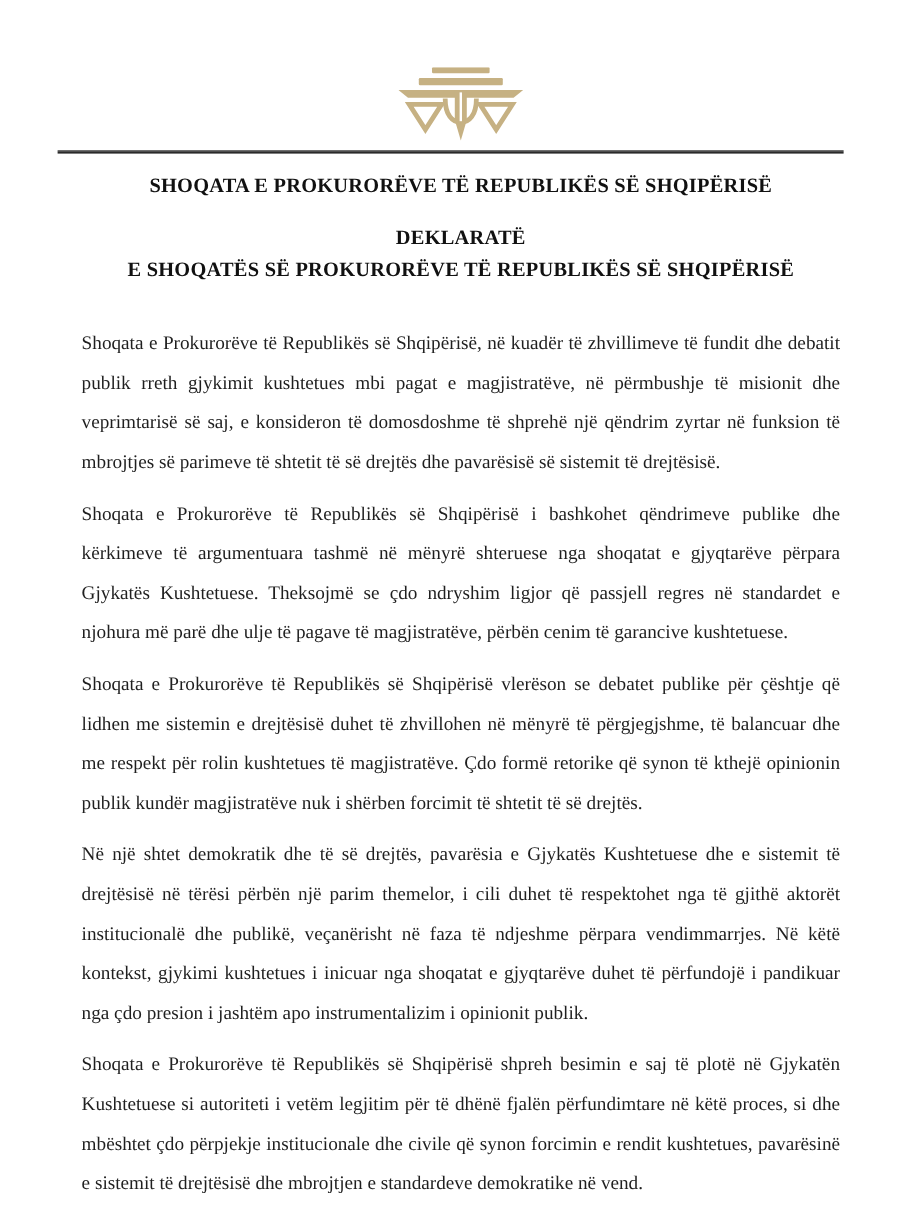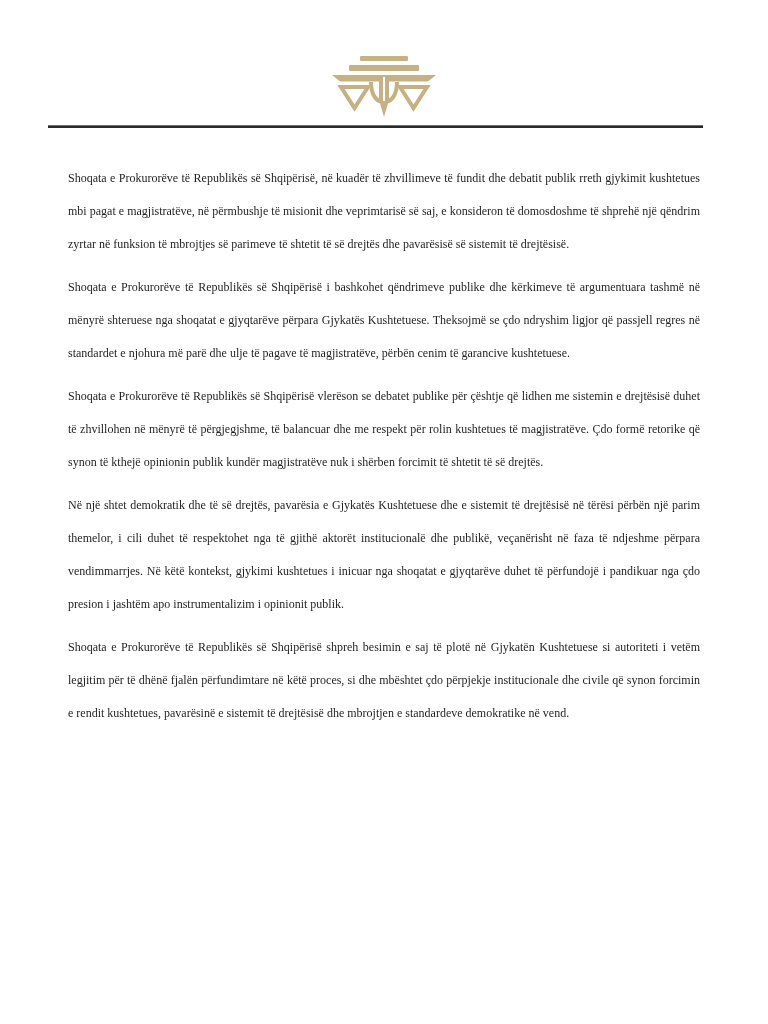--- a/index.html
+++ b/index.html
@@ -45,21 +45,21 @@
   }
   .title-org   { margin-top: 15px; }
   .title-type  { margin-top: 20px; }
   .title-sub   { margin-top: 4px; }
   .body-text {
     margin-top: 34px;
     padding: 0 68px;
   }
   .body-text p {
     margin: 0 0 10px 0;
-    font-size: 12px;
+    font-size: 16px;
     line-height: 33px;
     text-align: justify;
     text-justify: inter-word;
     color: #1f1f1f;
   }
 </style>
 </head>
 <body>
 
 <div class="page">
@@ -78,20 +78,23 @@
         <path d="M39,26 C39,40 45,46 52,46"></path>
         <path d="M65,26 C65,40 59,46 52,46"></path>
       </g>
       <rect x="51" y="21" width="2" height="24" fill="#ffffff"></rect>
     </svg>
   </div>
 
   <div class="rule"></div>
 
   <div class="titles">
+    <h1 class="title-line title-org">SHOQATA E PROKURORËVE TË REPUBLIKËS SË SHQIPËRISË</h1>
+    <h2 class="title-line title-type">DEKLARATË</h2>
+    <h3 class="title-line title-sub">E SHOQATËS SË PROKURORËVE TË REPUBLIKËS SË SHQIPËRISË</h3>
   </div>
 
   <div class="body-text">
     <p>Shoqata e Prokurorëve të Republikës së Shqipërisë, në kuadër të zhvillimeve të fundit dhe debatit publik rreth gjykimit kushtetues mbi pagat e magjistratëve, në përmbushje të misionit dhe veprimtarisë së saj, e konsideron të domosdoshme të shprehë një qëndrim zyrtar në funksion të mbrojtjes së parimeve të shtetit të së drejtës dhe pavarësisë së sistemit të drejtësisë.</p>
     <p>Shoqata e Prokurorëve të Republikës së Shqipërisë i bashkohet qëndrimeve publike dhe kërkimeve të argumentuara tashmë në mënyrë shteruese nga shoqatat e gjyqtarëve përpara Gjykatës Kushtetuese. Theksojmë se çdo ndryshim ligjor që passjell regres në standardet e njohura më parë dhe ulje të pagave të magjistratëve, përbën cenim të garancive kushtetuese.</p>
     <p>Shoqata e Prokurorëve të Republikës së Shqipërisë vlerëson se debatet publike për çështje që lidhen me sistemin e drejtësisë duhet të zhvillohen në mënyrë të përgjegjshme, të balancuar dhe me respekt për rolin kushtetues të magjistratëve. Çdo formë retorike që synon të kthejë opinionin publik kundër magjistratëve nuk i shërben forcimit të shtetit të së drejtës.</p>
     <p>Në një shtet demokratik dhe të së drejtës, pavarësia e Gjykatës Kushtetuese dhe e sistemit të drejtësisë në tërësi përbën një parim themelor, i cili duhet të respektohet nga të gjithë aktorët institucionalë dhe publikë, veçanërisht në faza të ndjeshme përpara vendimmarrjes. Në këtë kontekst, gjykimi kushtetues i inicuar nga shoqatat e gjyqtarëve duhet të përfundojë i pandikuar nga çdo presion i jashtëm apo instrumentalizim i opinionit publik.</p>
     <p>Shoqata e Prokurorëve të Republikës së Shqipërisë shpreh besimin e saj të plotë në Gjykatën Kushtetuese si autoriteti i vetëm legjitim për të dhënë fjalën përfundimtare në këtë proces, si dhe mbështet çdo përpjekje institucionale dhe civile që synon forcimin e rendit kushtetues, pavarësinë e sistemit të drejtësisë dhe mbrojtjen e standardeve demokratike në vend.</p>
   </div>
 

